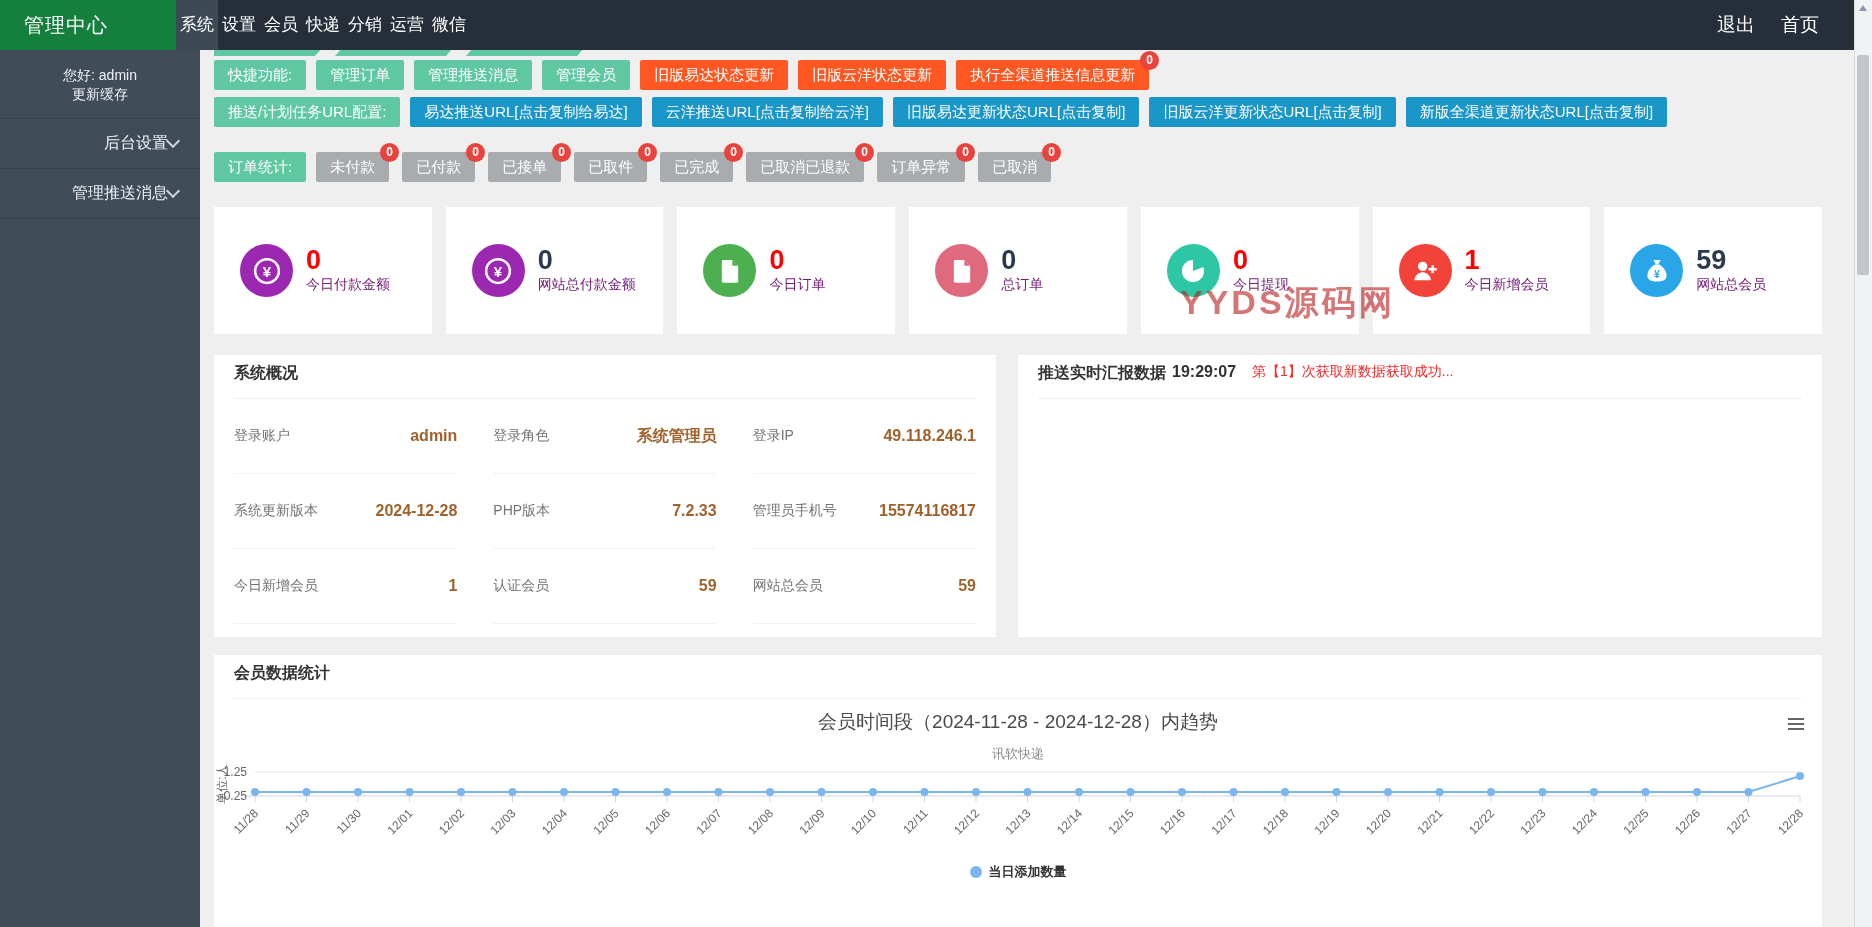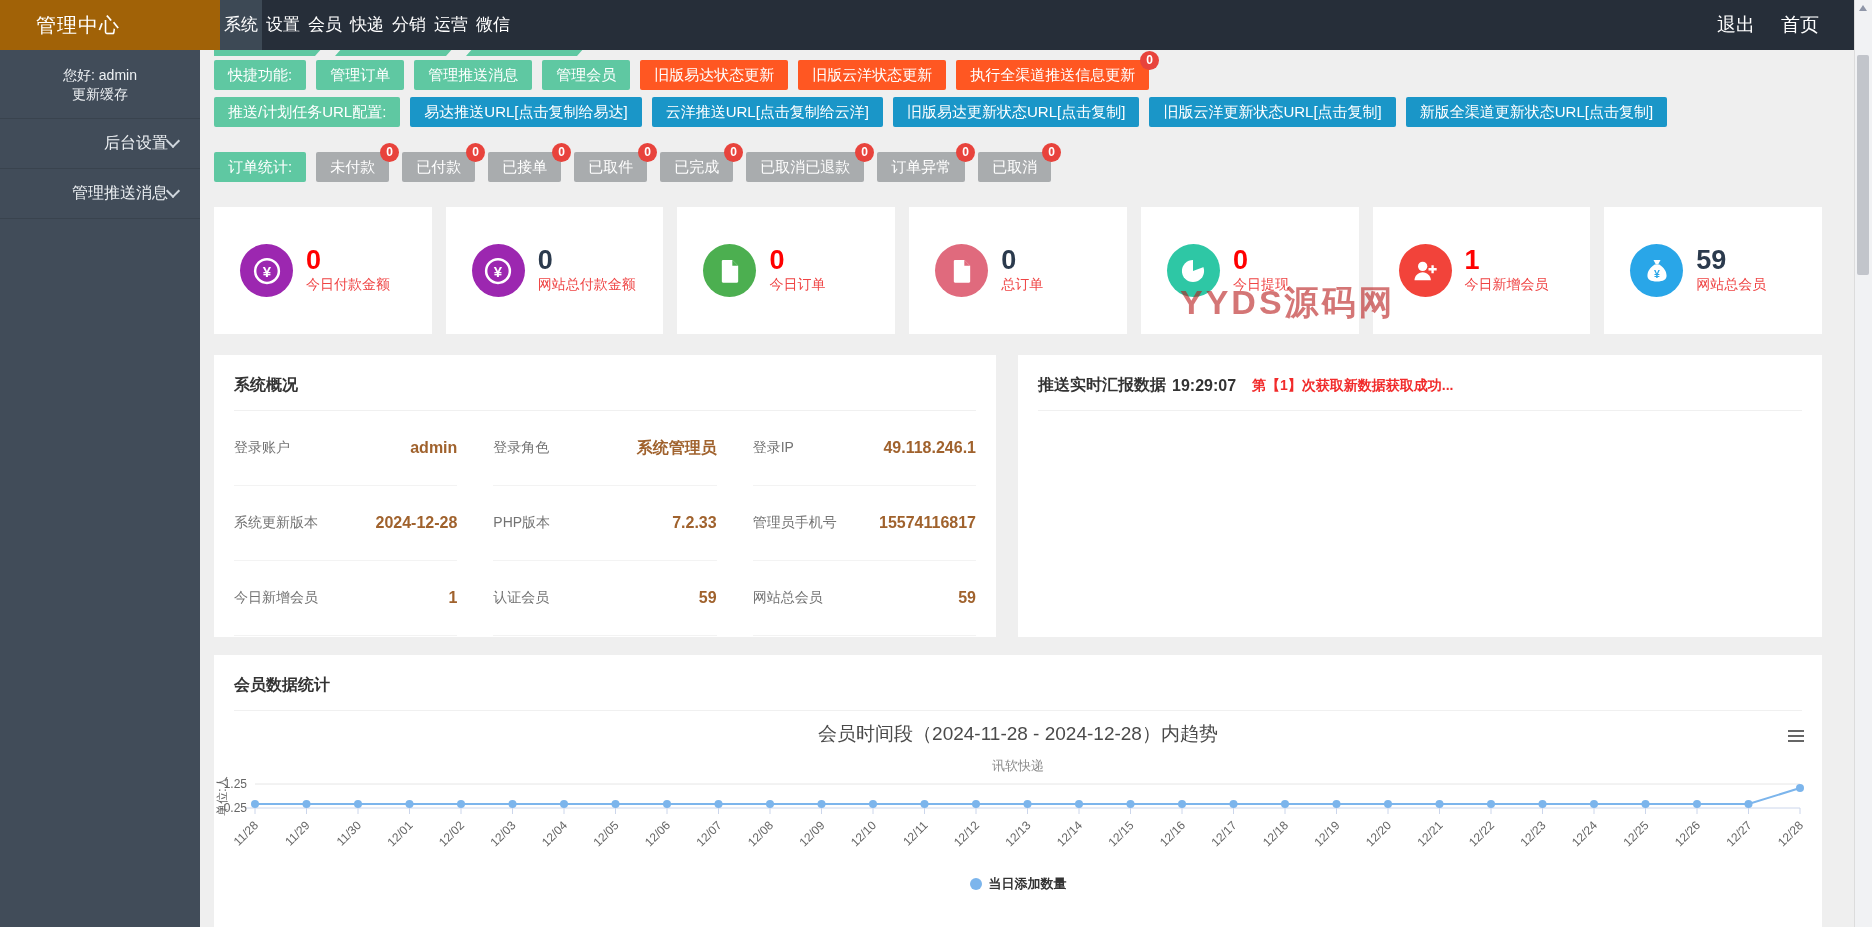--- a/index.html
+++ b/index.html
@@ -1,21 +1,21 @@
 <!DOCTYPE html>
 <html><head>
 <meta charset="utf-8">
 <style>
   html,body{margin:0;padding:0}
   body{width:1872px;height:927px;overflow:hidden;background:#efefef;
        font-family:"Liberation Sans","DejaVu Sans",sans-serif;position:relative}
 
   
   .topbar{position:fixed;top:0;left:0;width:1872px;height:50px;background:#262e39;display:flex;color:#fff;z-index:10}
-  .brand{width:220px;background:#a16207;font-size:20px;line-height:50px;padding-left:36px;box-sizing:border-box;letter-spacing:1px}
+  .brand{width:176px;background:#15803d;font-size:20px;line-height:50px;padding-left:24px;box-sizing:border-box;letter-spacing:1px}
   .nav-item{padding:0 4px;line-height:50px;font-size:17px;color:#fff;cursor:pointer;white-space:nowrap}
   .nav-item.active{background:#3d4955}
   .topbar-right{margin-left:auto;display:flex;margin-right:40px}
   .topbar-right .nav-item{font-size:19px;padding:0 13px}
 
   
   .sidebar{position:fixed;top:50px;left:0;bottom:0;width:200px;background:#414c59;color:#eef1f4;z-index:9}
   .side-greet{padding:16px 12px 14px;text-align:center;font-size:14px;line-height:19px}
   .side-greet .cache{cursor:pointer}
   .side-item{height:49px;padding:0 22px;font-size:16px;border-top:1px solid #39434e;display:flex;justify-content:flex-end;align-items:center;cursor:pointer}
@@ -40,32 +40,32 @@
   .btn.gray{background:#a9acae;margin-right:13px}
   .badge{position:absolute;top:-9px;right:-10px;min-width:15px;height:19px;line-height:19px;border-radius:10px;
          background:#e8433c;color:#fff;font-size:12px;font-weight:bold;text-align:center;padding:0 2px}
 
   
   .cards{display:flex;gap:14px;margin-bottom:21px}
   .card{flex:1;background:#fff;height:127px;display:flex;align-items:center;padding-left:26px;box-sizing:border-box}
   .card-icon{width:53px;height:53px;border-radius:50%;display:flex;align-items:center;justify-content:center;flex-shrink:0}
   .card-info{margin-left:13px}
   .card-num{font-size:27px;font-weight:bold;line-height:1}
-  .card-label{font-size:14px;color:#ef4444;margin-top:2px;white-space:nowrap}
+  .card-label{font-size:14px;color:#701a75;margin-top:2px;white-space:nowrap}
   .watermark{position:absolute;left:980px;top:280px;font-size:34px;font-weight:bold;color:#b91c1c;opacity:.6;
              letter-spacing:3px;z-index:5;pointer-events:none}
 
   
   .panel-row{display:flex;gap:22px;margin-bottom:18px}
   .panel{background:#fff;box-sizing:border-box}
   .p-overview{width:782px;height:282px;padding:0 20px}
   .p-push{flex:1;height:282px;padding:0 20px}
-  .p-title{font-size:16px;font-weight:bold;color:#333;padding:20px 0 14px;border-bottom:1px solid #f0f0f0;display:flex;align-items:center}
+  .p-title{font-size:16px;font-weight:bold;color:#333;padding:8px 0 14px;border-bottom:1px solid #f0f0f0;display:flex;align-items:flex-start}
   .p-title .time{margin-left:6px}
-  .p-title .status{margin-left:16px;font-weight:bold;font-size:14px;color:#f12b2b}
+  .p-title .status{margin-left:16px;font-weight:normal;font-size:14px;color:#f12b2b}
   .ov-grid{display:grid;grid-template-columns:1fr 1fr 1fr;column-gap:36px}
   .ov-cell{display:flex;justify-content:space-between;align-items:center;height:74px;border-bottom:1px solid #f3f3f3;
            font-size:14px;color:#737373}
   .ov-val{font-weight:bold;font-size:16px;color:#a0622d}
 
   
   .member{background:#fff;height:420px;padding:0 20px;box-sizing:border-box}
   .chart{position:relative;height:340px;margin:0 -20px}
   .c-title{position:absolute;top:10px;width:100%;text-align:center;font-size:19px;color:#4a4a4a}
   .c-sub{position:absolute;top:46px;width:100%;text-align:center;font-size:13px;color:#8d8d8d}

